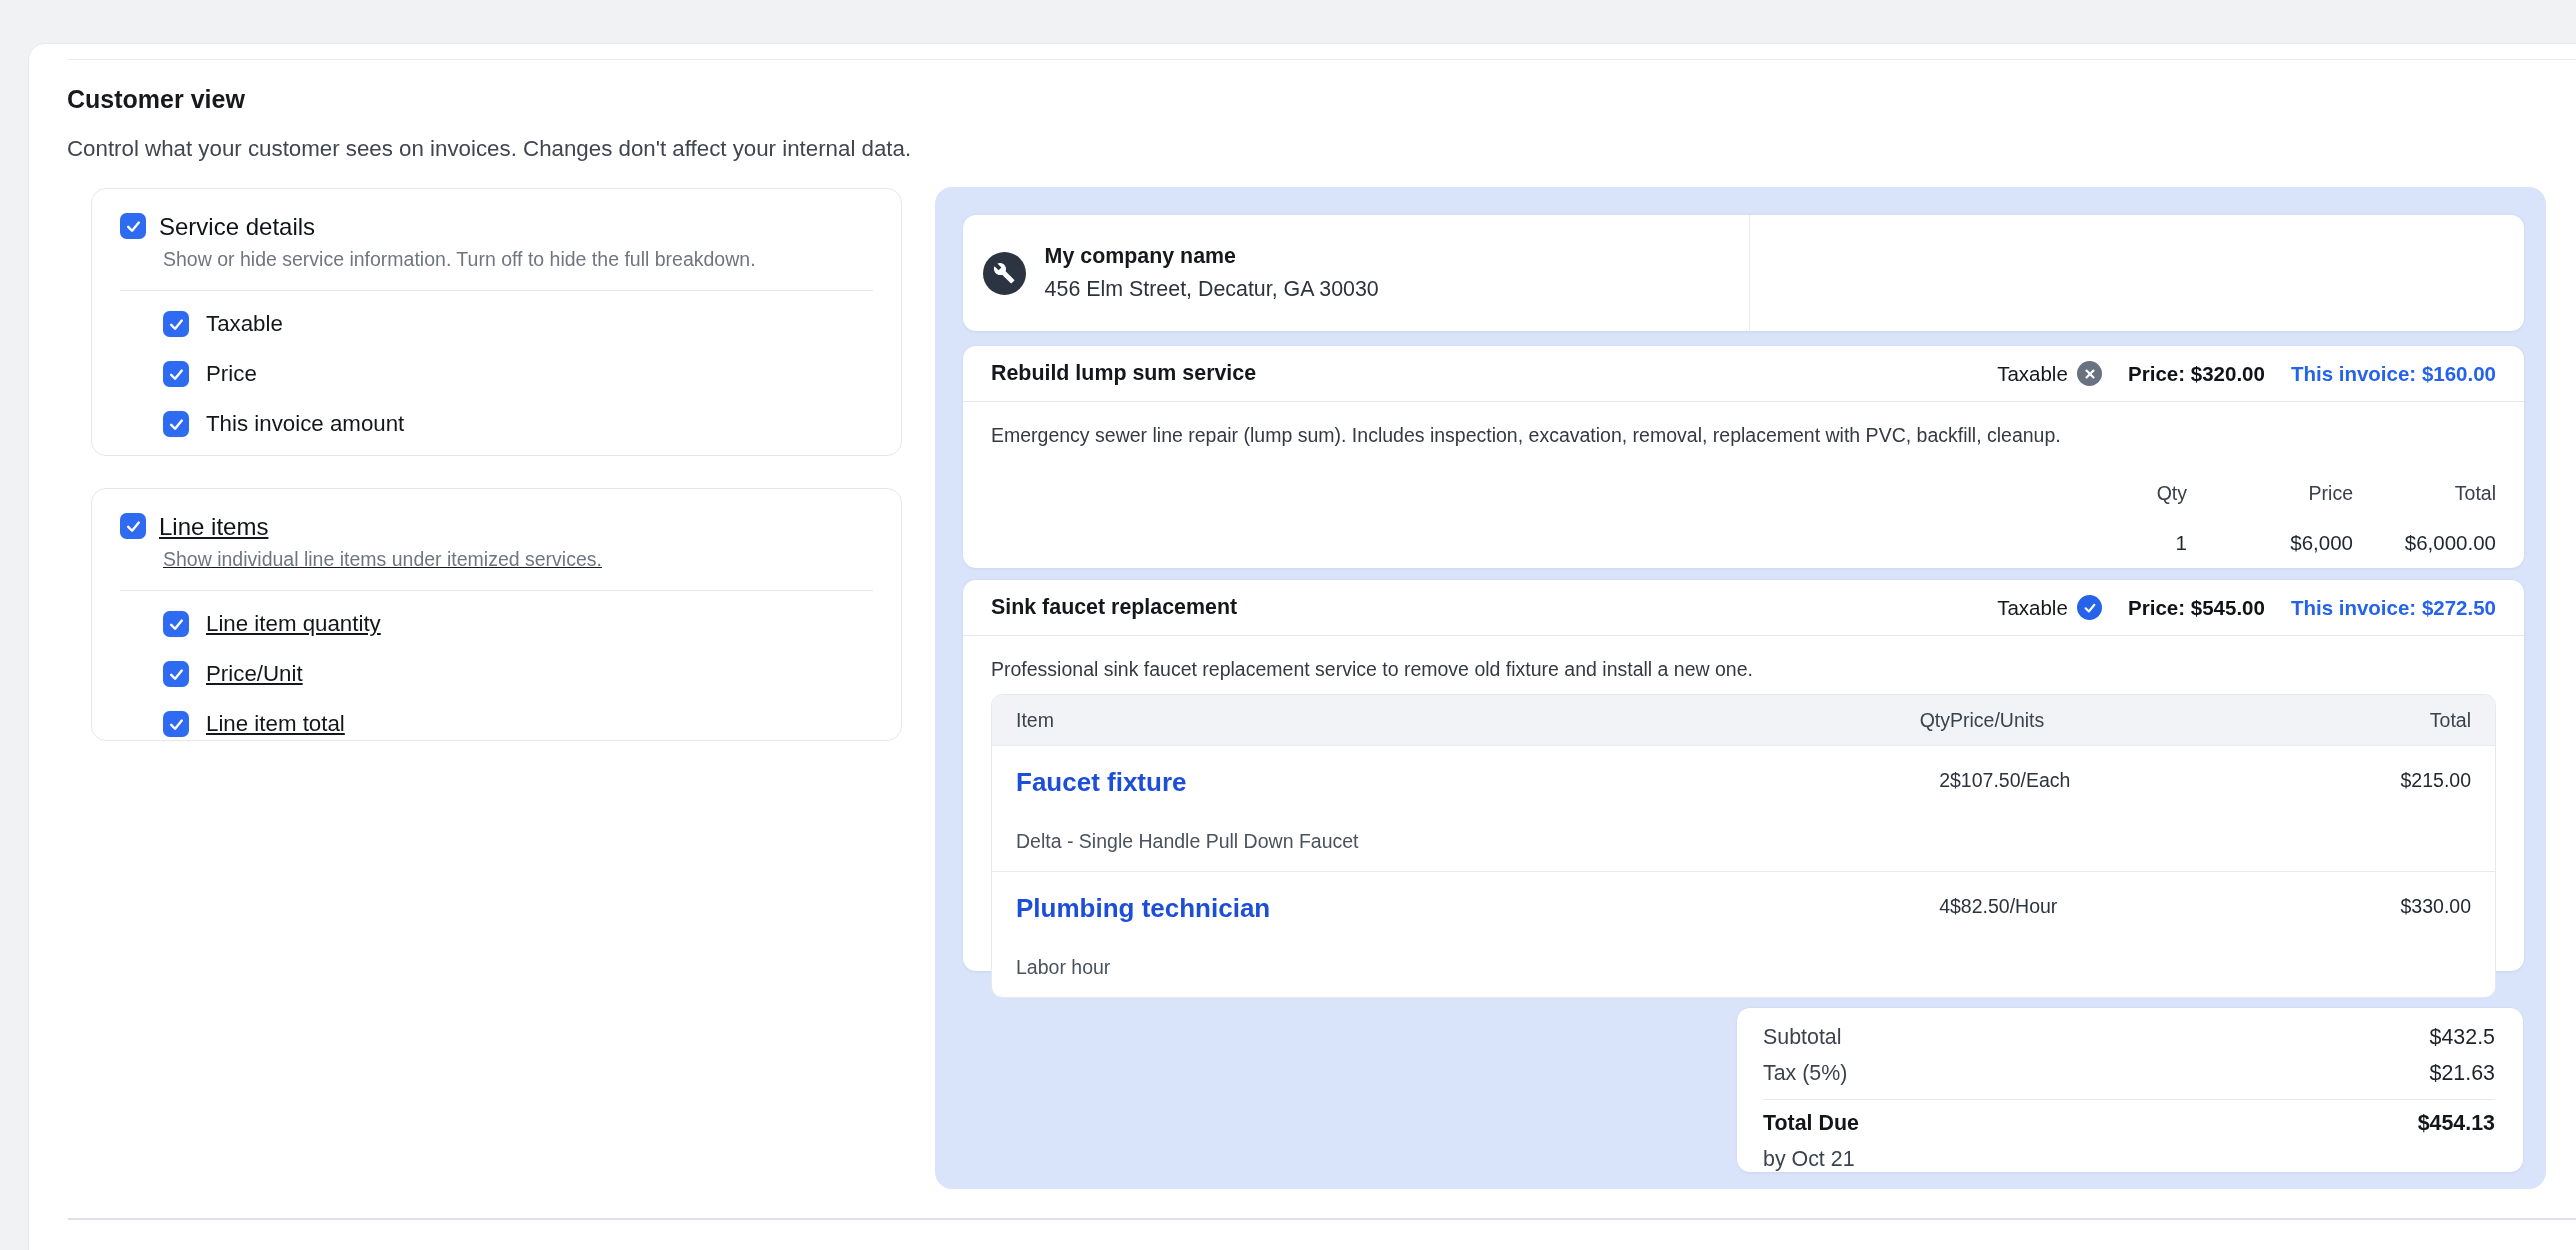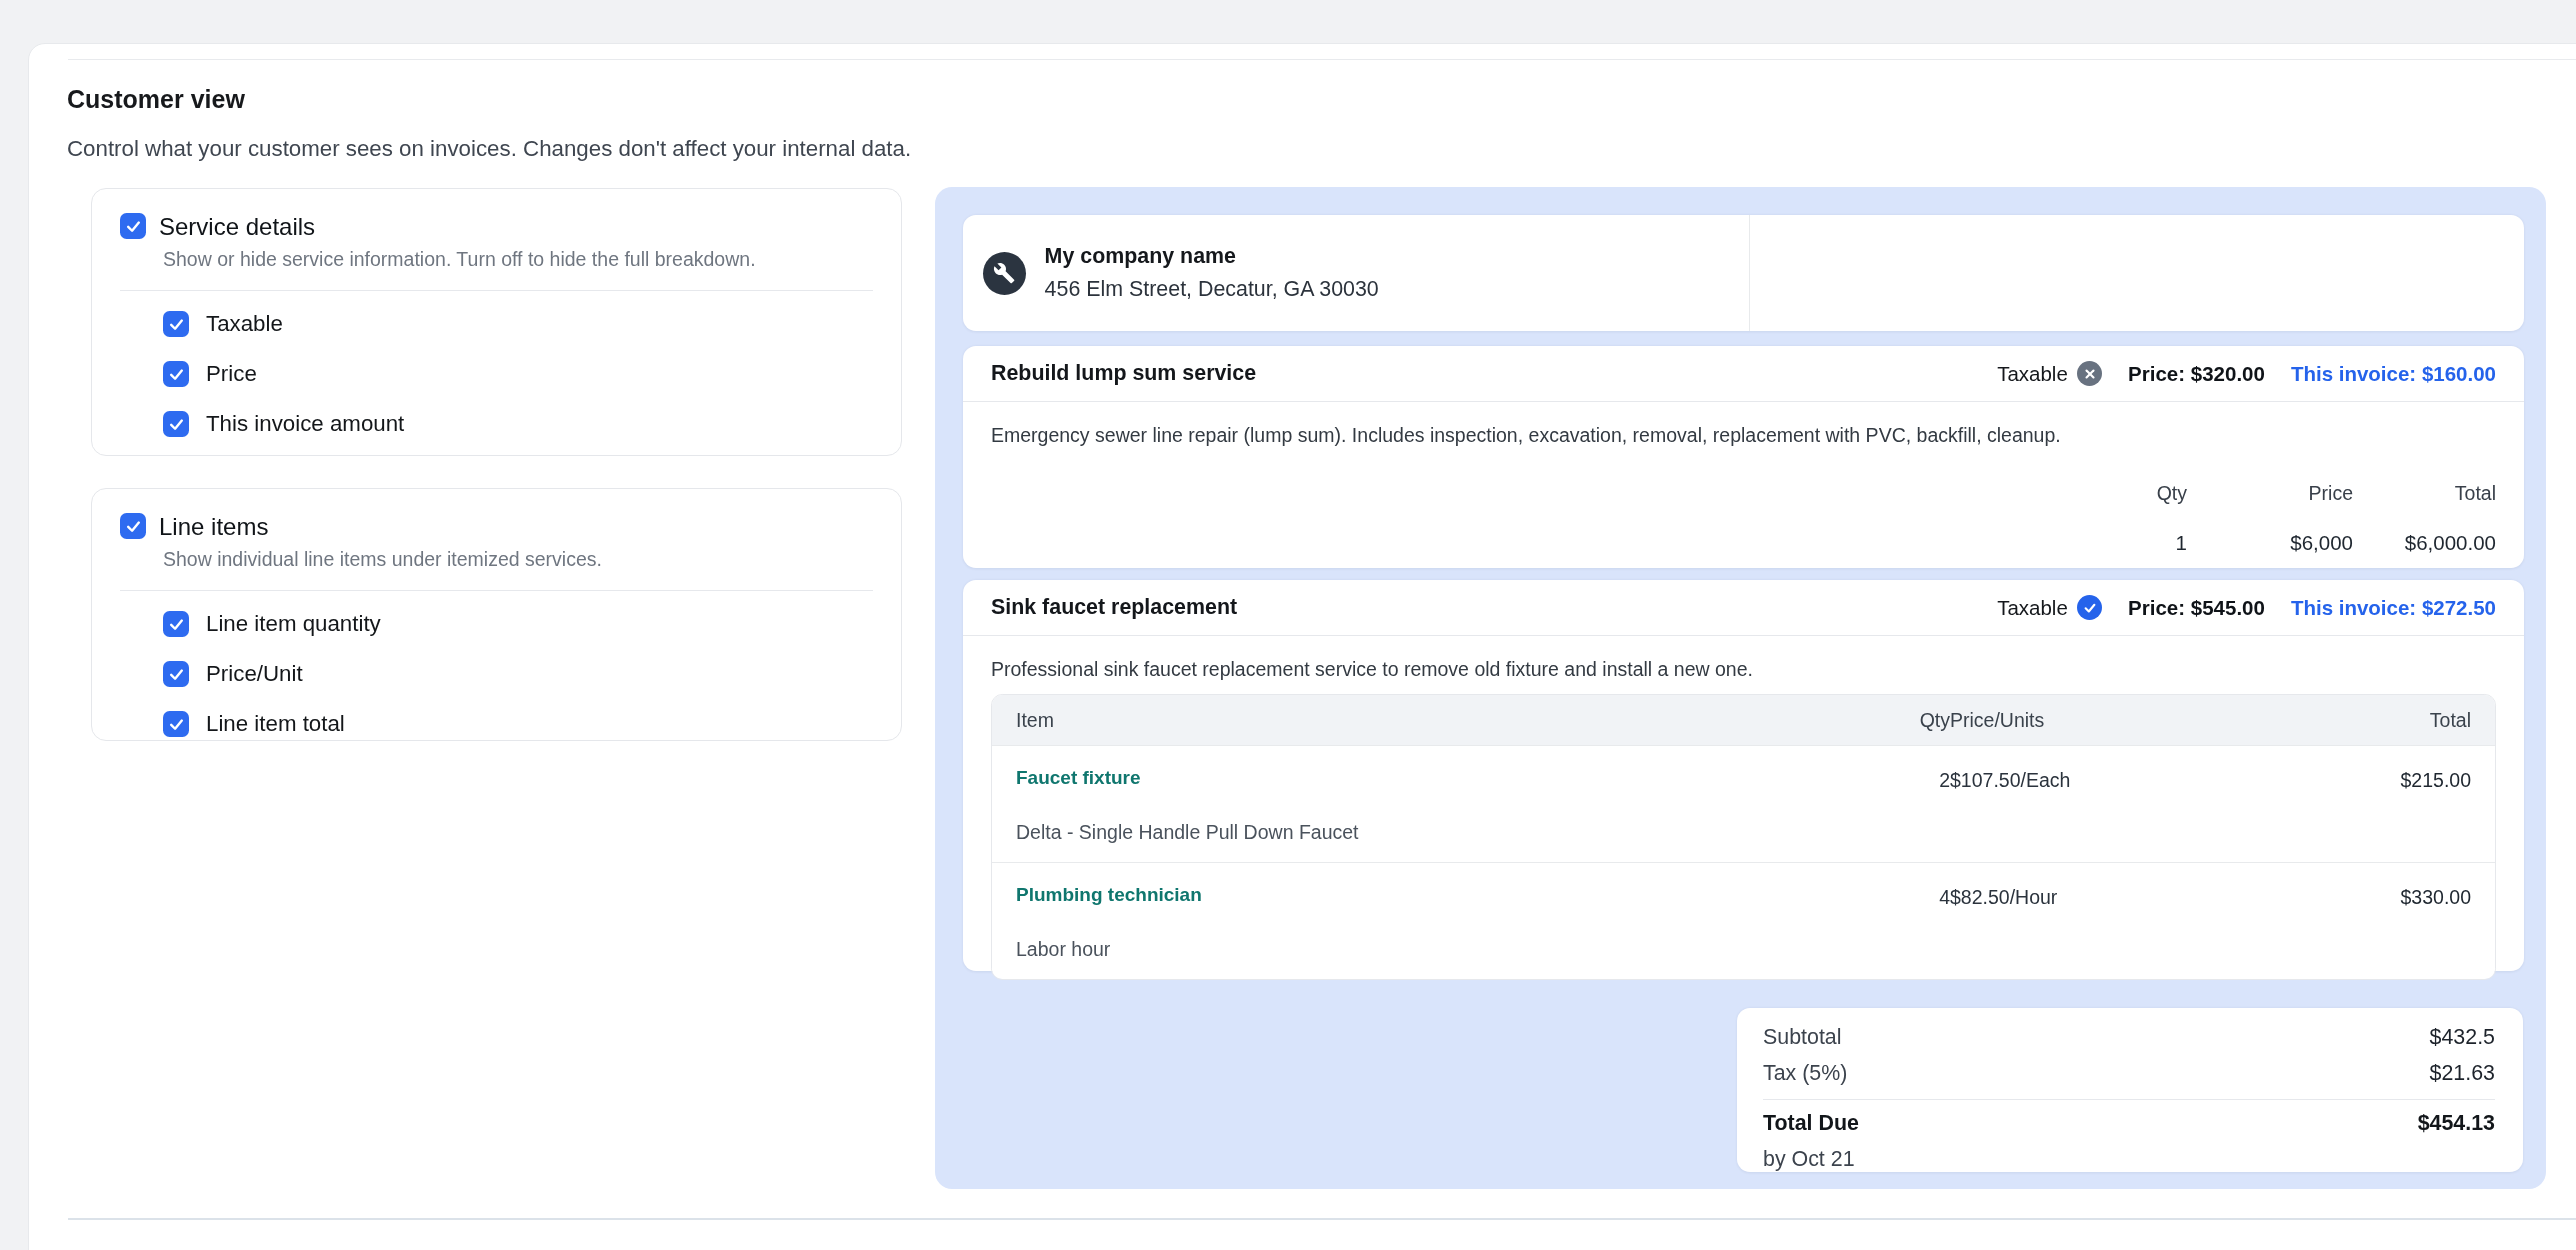--- a/index.html
+++ b/index.html
@@ -28,21 +28,21 @@
   .page-title { font-size:25px; font-weight:700; color:#17191c; }
   .page-subtitle { margin-top:22.3px; font-size:22.3px; color:#3f4650; }
 
   
   .settings-card {
     position:absolute; left:62px; width:811px;
     background:#fff; border:0.9px solid #e5e7eb; border-radius:15px;
     padding:24px 28px;
   }
   #group-0 { top:144px; height:268px; }
-  #group-1 { top:444px; height:253px; }
+  #group-1 { top:444px; height:253px;text-decoration:underline; }
   .group-header { display:flex; align-items:flex-start; gap:13px; }
   .group-label { font-size:24px; color:#101418; }
   .group-desc { margin:7.4px 0 0 43px; font-size:19.5px; color:#6f7680; }
   .group-divider { margin-top:18.6px; height:0.9px; background:#e6e8ec; }
   .options { margin-left:43px; margin-top:20.5px; }
   .option-row { display:flex; align-items:center; gap:17px; margin-top:24px; }
   .option-row:first-child { margin-top:0; }
   .option-label { font-size:22.3px; color:#14171a; }
 
   .chk {
@@ -112,21 +112,21 @@
   .it-header {
     height:50px; background:#f1f3f6; display:flex; align-items:center; padding:0 24px;
     font-size:19.5px; color:#3a424c;
   }
   .col-item { flex:1; text-align:left; }
   .col-qty { width:112px; text-align:right; }
   .col-price { width:288px; text-align:left; }
   .col-total { width:233px; text-align:right; }
   .it-row { display:flex; padding:20.5px 24px 18.6px 24px; background:#fff; border-top:0.9px solid #e8eaec; }
   .it-row:first-of-type { border-top:none; }
-  .it-name { font-size:19px; font-weight:700; color:#0f766e; }
+  .it-name { font-size:26px; font-weight:700; color:#1d4ed8; }
   .it-detail { margin-top:32px; font-size:19.5px; color:#4a525c; }
   .it-val { font-size:19.5px; color:#2b333d; padding-top:1.9px; }
   .it-total-val { color:#1f2730; }
 
   
   .totals-card {
     position:absolute; left:802px; top:821px; width:786px; height:164px;
     background:#fff; border-radius:13px; box-shadow:0 0.9px 2.8px rgba(20,30,60,.07);
     padding:17px 28px 13px 26px;
   }

